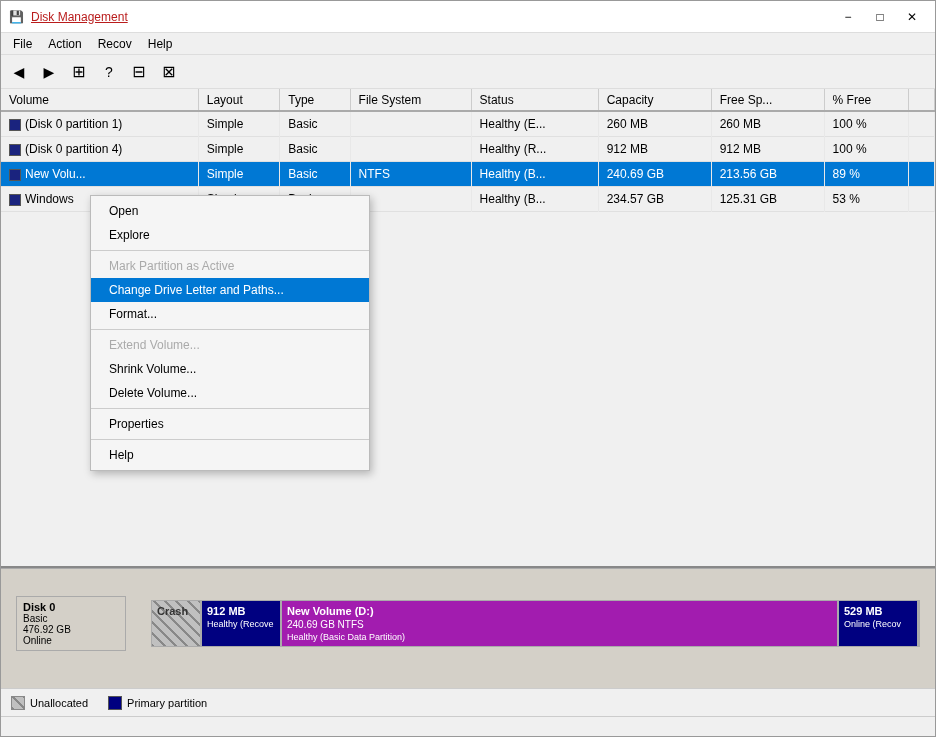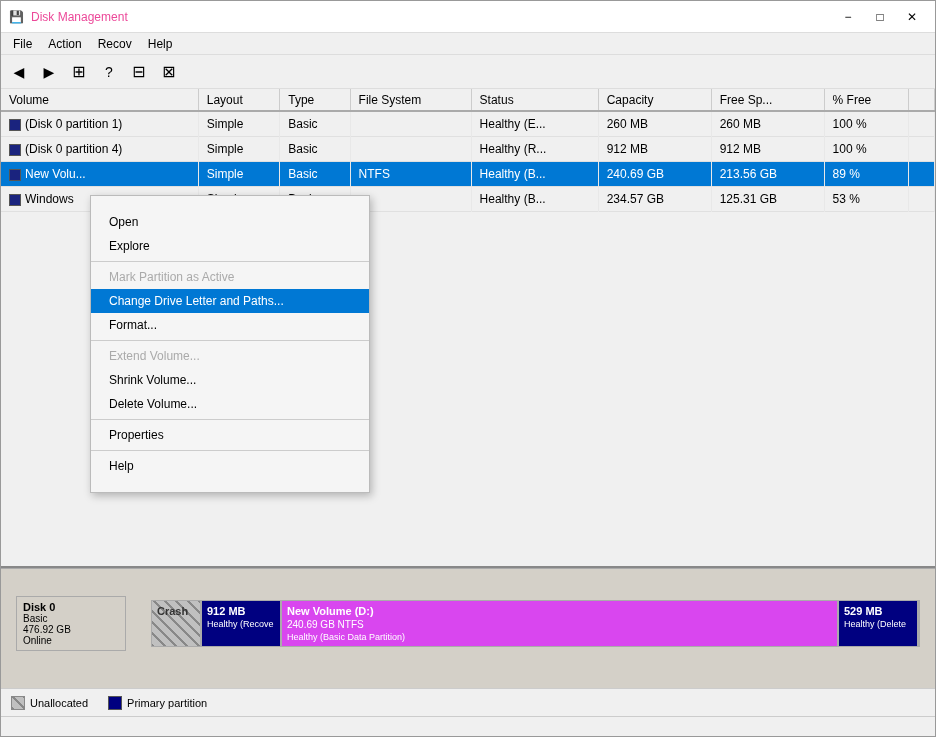--- a/index.html
+++ b/index.html
@@ -35,21 +35,22 @@
       width: 16px;
       height: 16px;
       margin-right: 6px;
       display: flex;
       align-items: center;
       justify-content: center;
     }
     .title-text {
       flex: 1;
       font-size: 12px;
-      color: #ec4899;
+      color: #b91c1c;
+      text-decoration: underline;
     }
     .window-controls {
       display: flex;
       gap: 2px;
     }
     .win-btn {
       width: 30px;
       height: 22px;
       display: flex;
       align-items: center;
@@ -202,21 +203,21 @@
       background: repeating-linear-gradient(
         45deg,
         #888,
         #888 2px,
         #c0c0c0 2px,
         #c0c0c0 8px
       );
       color: #333;
     }
     .partition.blue { background: #000080; color: #fff; }
-    .partition.selected-p { background: #d946ef; color: #fff; }
+    .partition.selected-p { background: #a21caf; color: #fff; }
     .partition-name { font-weight: bold; font-size: 11px; }
     .partition-size { font-size: 10px; margin-top: 2px; }
     .partition-status { font-size: 9px; margin-top: 2px; }
 
     
     .legend-bar {
       height: 28px;
       background: #f0f0f0;
       display: flex;
       align-items: center;
@@ -253,21 +254,21 @@
     
     .context-menu {
       position: absolute;
       top: 195px;
       left: 90px;
       width: 280px;
       background: #f5f5f5;
       border: 1px solid #bbb;
       box-shadow: 2px 3px 8px rgba(0,0,0,0.25);
       z-index: 100;
-      padding: 14px 0;
+      padding: 3px 0;
     }
     .ctx-item {
       padding: 5px 18px;
       font-size: 12px;
       cursor: pointer;
       color: #000;
     }
     .ctx-item.disabled { color: #aaa; cursor: default; }
     .ctx-item.highlighted { background: #0078d4; color: #fff; }
     .ctx-separator {
@@ -405,21 +406,21 @@
           </div>
 
           <div class="partition selected-p" style="flex:1;">
             <span class="partition-name">New Volume  (D:)</span>
             <span class="partition-size">240.69 GB NTFS</span>
             <span class="partition-status">Healthy (Basic Data Partition)</span>
           </div>
 
           <div class="partition blue" style="width:80px;">
             <span class="partition-name">529 MB</span>
-            <span class="partition-status">Healthy (Delete</span>
+            <span class="partition-status">Online (Recov</span>
           </div>
         </div>
       </div>
     </div>
 
     <div class="legend-bar">
       <div class="legend-item">
         <div class="legend-box-unalloc"></div>
         <span>Unallocated</span>
       </div>

